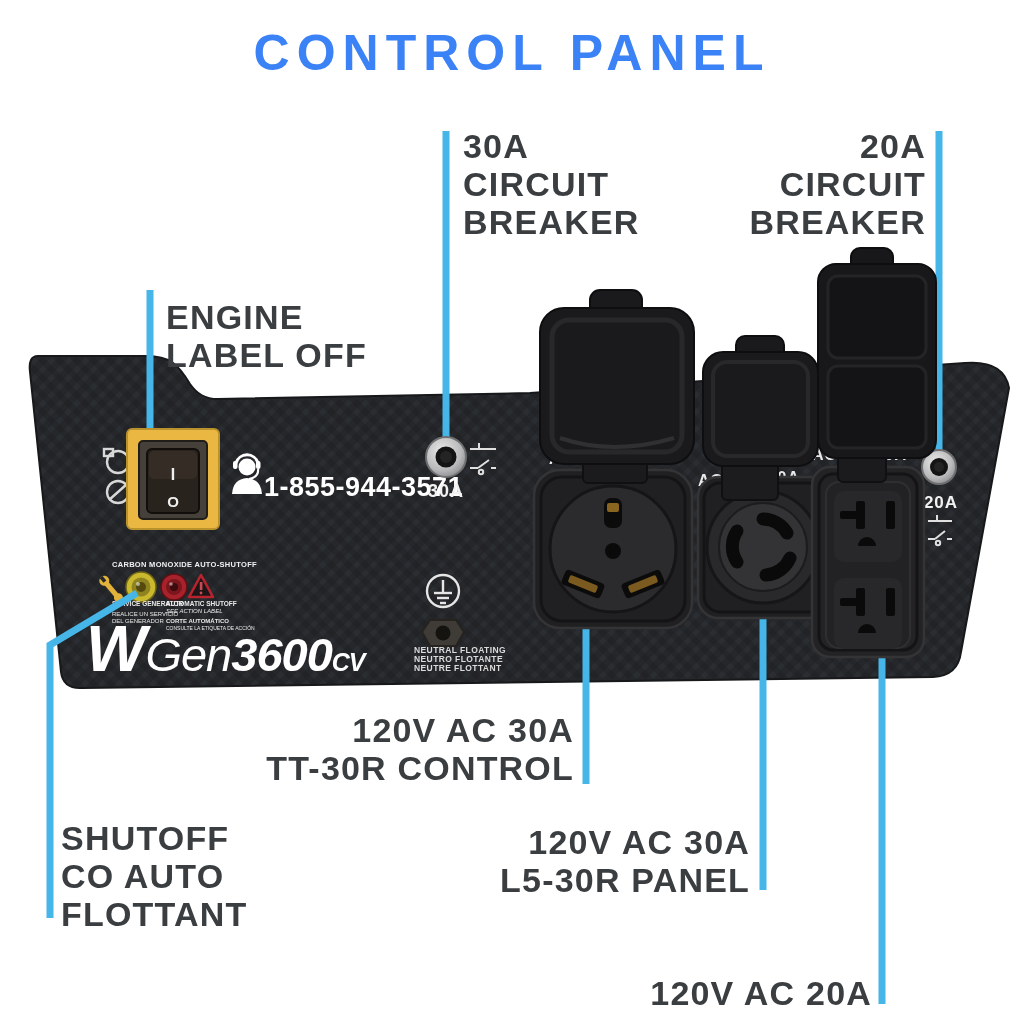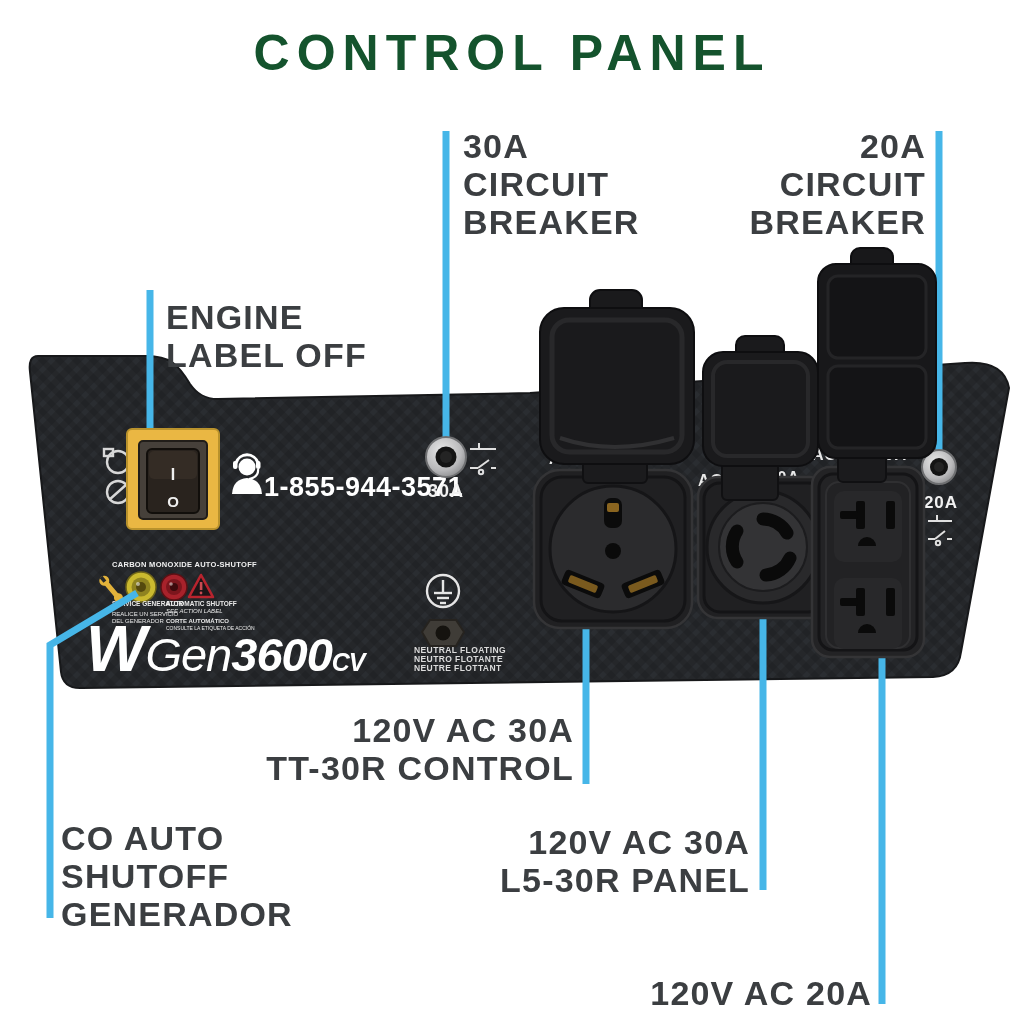--- a/index.html
+++ b/index.html
@@ -1,19 +1,19 @@
 <!DOCTYPE html>
 <html><head>
 <meta charset="utf-8">
 <style>
   html,body{margin:0;padding:0;background:#fff;}
   .stage{position:relative;width:1024px;height:1024px;background:#ffffff;overflow:hidden;
          font-family:"Liberation Sans",sans-serif;}
   .title{position:absolute;left:0;right:0;top:24px;text-align:center;
-         font-weight:700;font-size:50px;letter-spacing:7px;color:#14532d;}
+         font-weight:700;font-size:50px;letter-spacing:7px;color:#3b82f6;}
   .callout{position:absolute;font-weight:700;font-size:34px;line-height:38px;
            letter-spacing:1.2px;color:#3b3e41;white-space:nowrap;}
   .callout span{display:block;}
   .align-r{text-align:right;}
   #c-b30{left:463px;top:127px;}
   #c-b20{right:98px;top:127px;}
   #c-eng{left:166px;top:298px;}
   #c-co{left:61px;top:819px;}
   #c-tt{right:450px;top:711px;}
   #c-l5{right:274px;top:823px;}
@@ -257,23 +257,23 @@
   <div class="callout align-r" id="c-b20">
     <span>20A</span>
     <span>CIRCUIT</span>
     <span>BREAKER</span>
   </div>
   <div class="callout" id="c-eng">
     <span>ENGINE</span>
     <span>LABEL OFF</span>
   </div>
   <div class="callout" id="c-co">
+    <span>SHUTOFF</span>
     <span>CO AUTO</span>
-    <span>SHUTOFF</span>
-    <span>GENERADOR</span>
+    <span>FLOTTANT</span>
   </div>
   <div class="callout align-r" id="c-tt">
     <span>120V AC 30A</span>
     <span>TT-30R CONTROL</span>
   </div>
   <div class="callout align-r" id="c-l5">
     <span>120V AC 30A</span>
     <span>L5-30R PANEL</span>
   </div>
   <div class="callout align-r" id="c-520">

